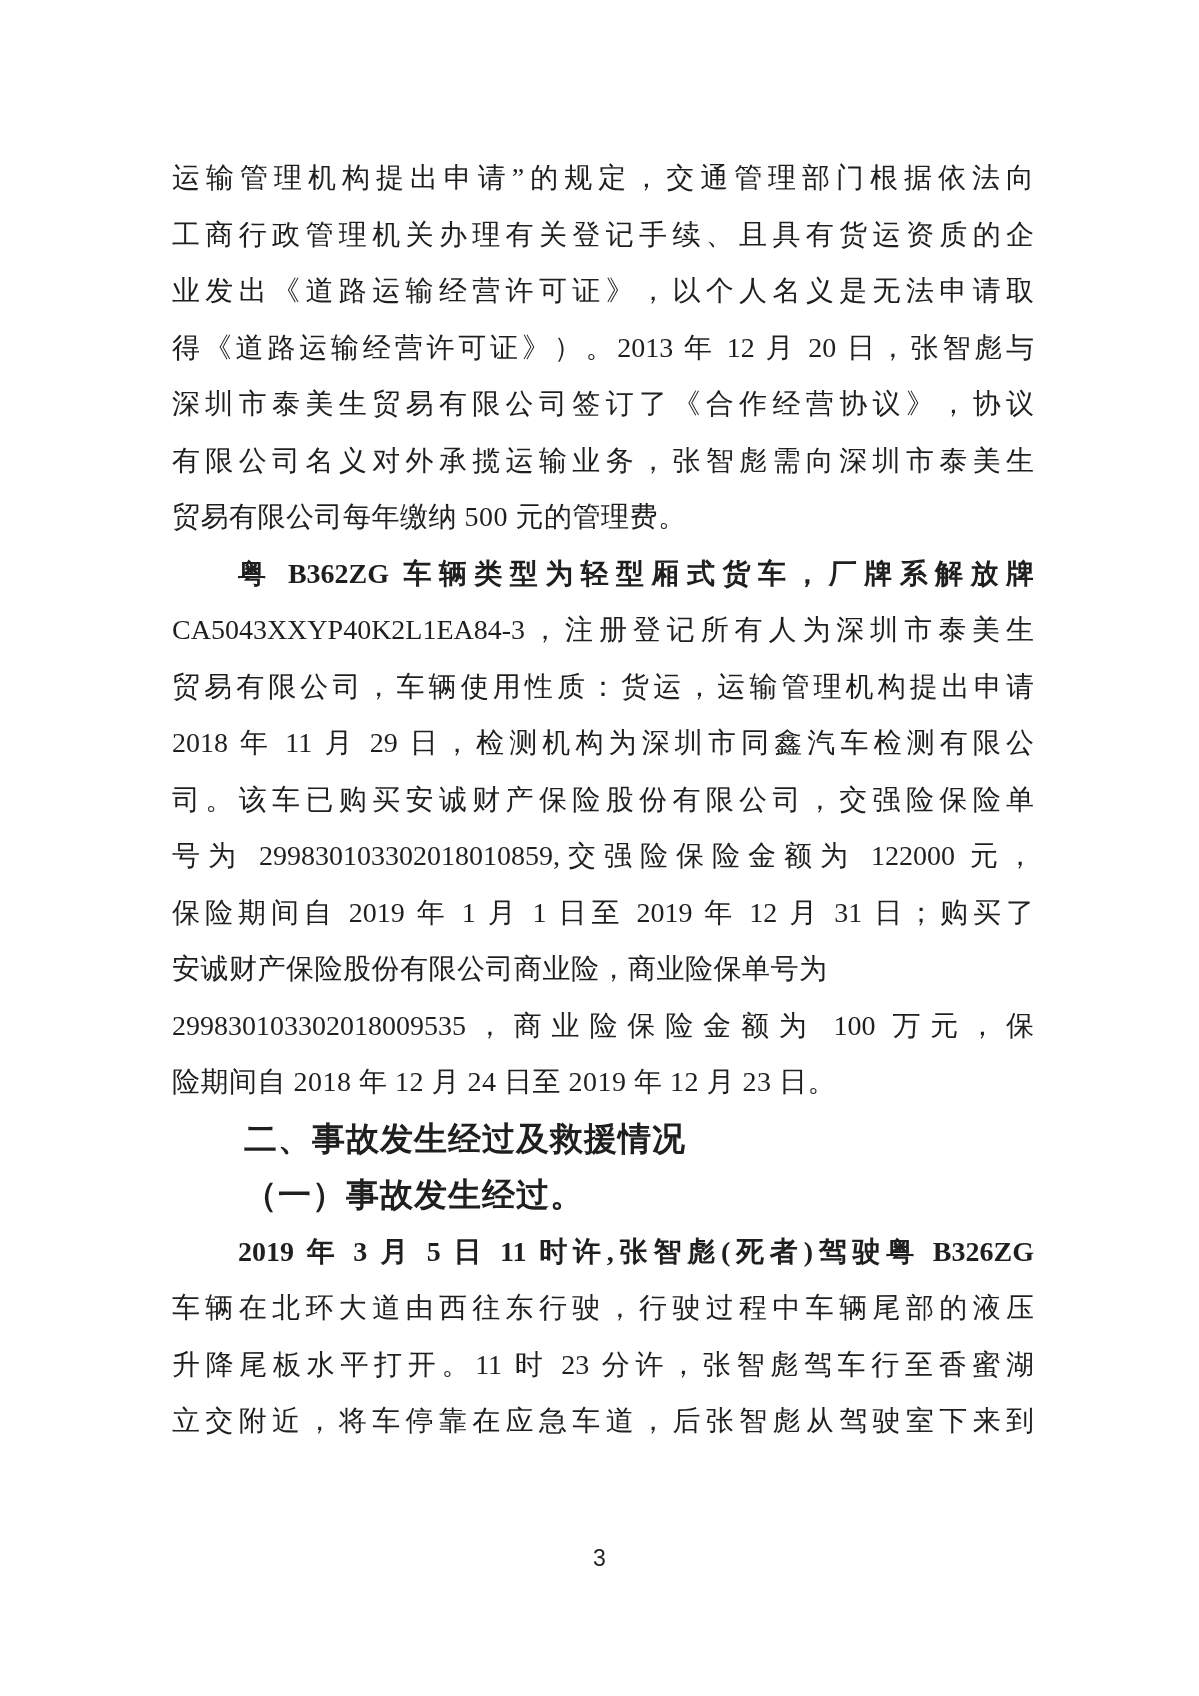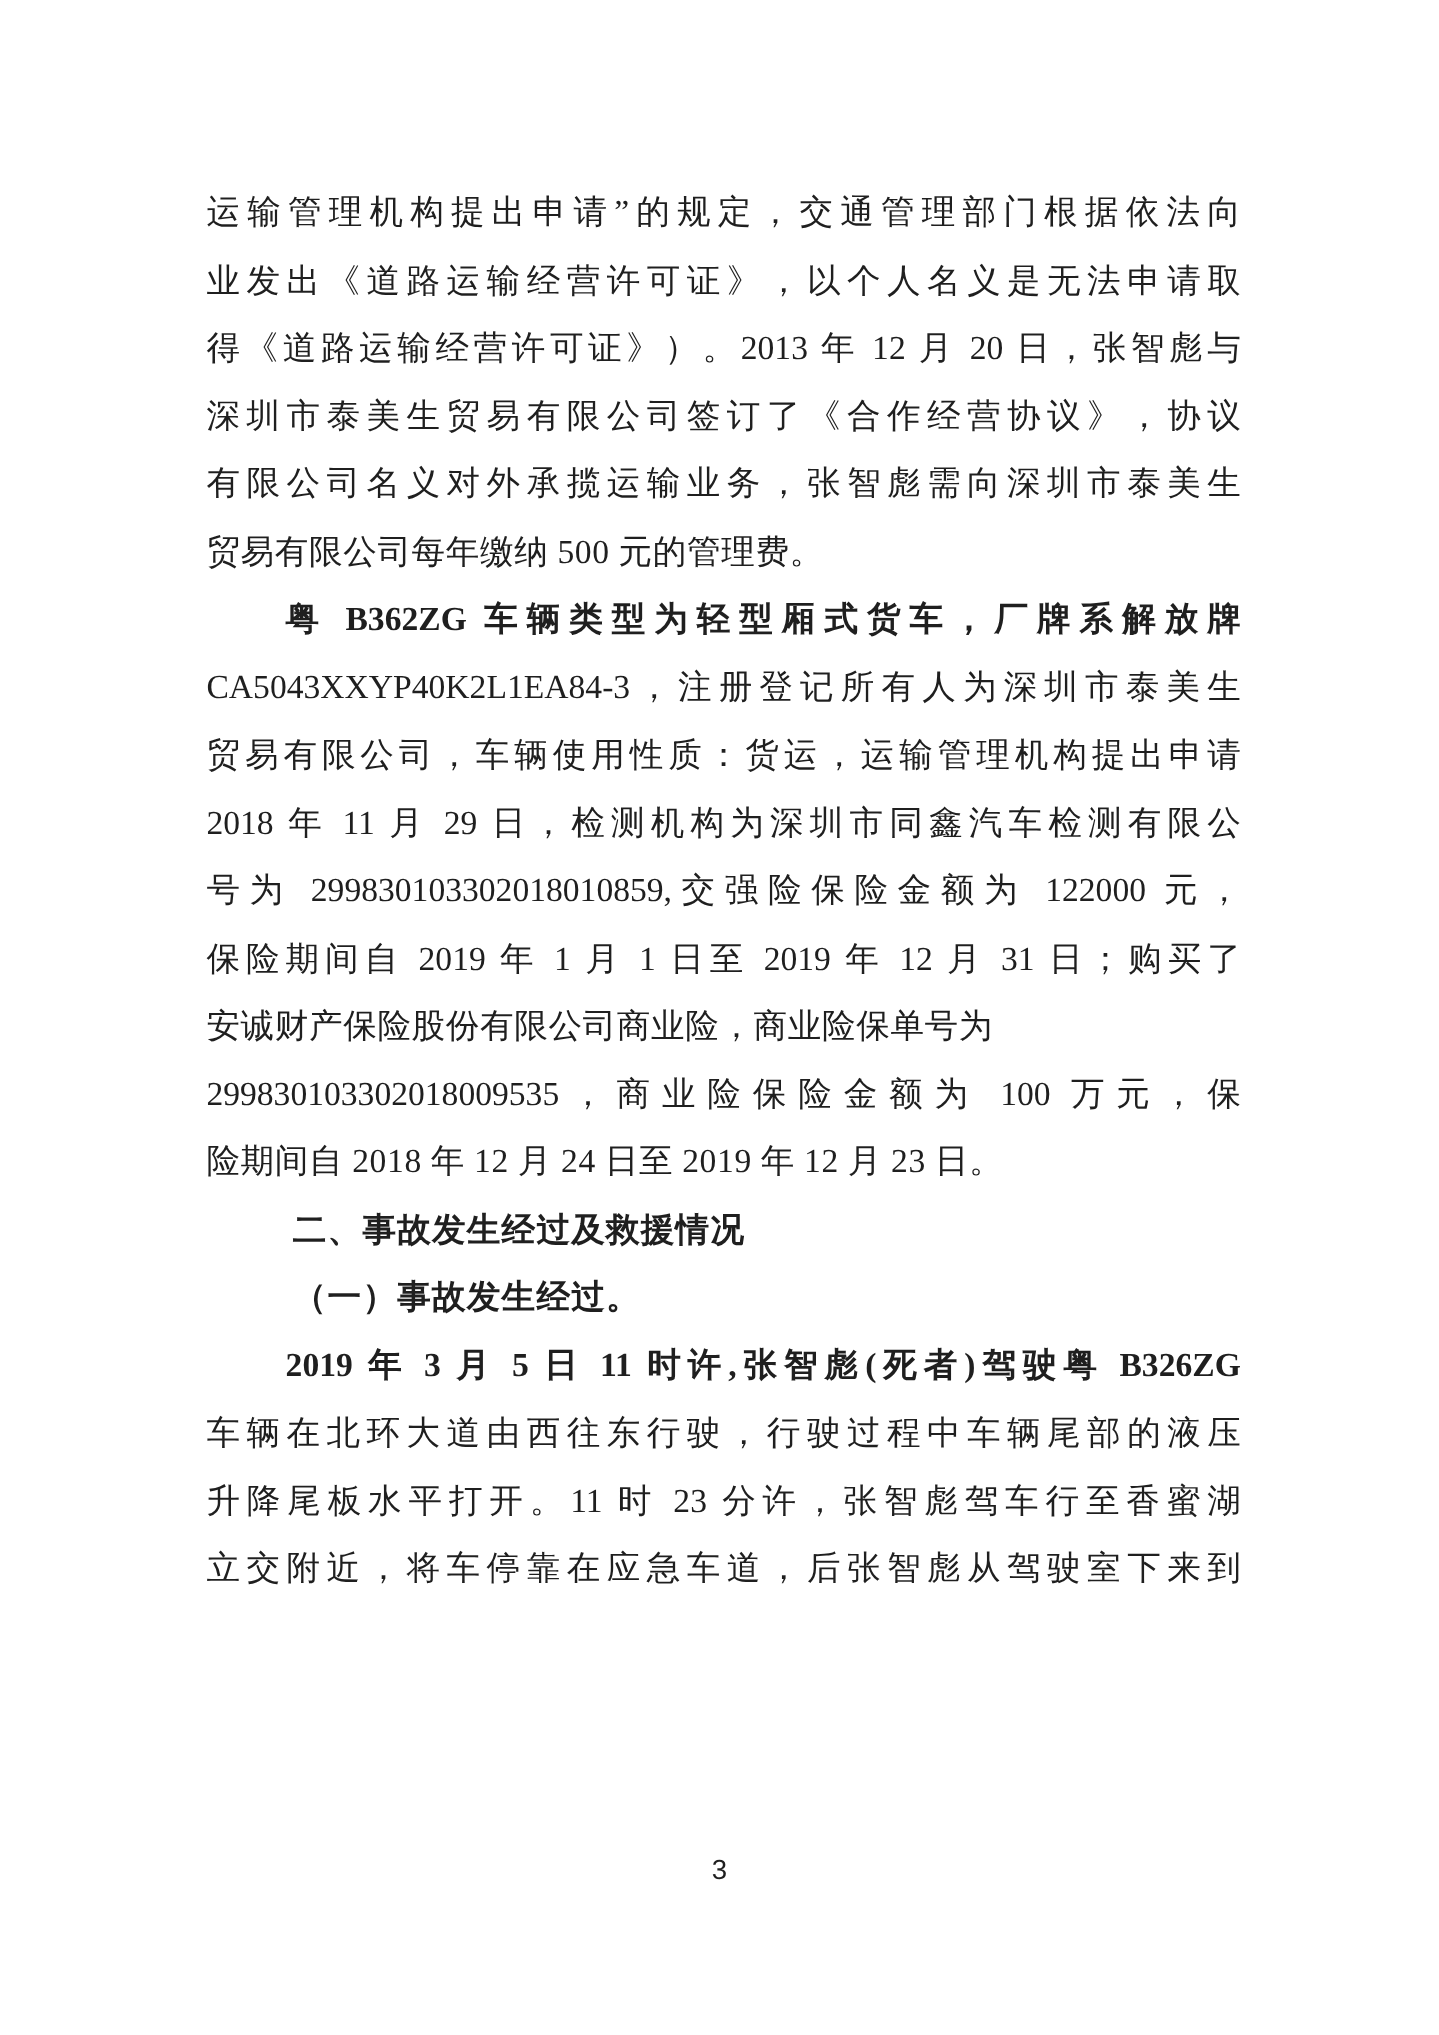--- a/index.html
+++ b/index.html
@@ -34,23 +34,23 @@
   .ln.j {
     text-align: justify;
     text-align-last: justify;
     letter-spacing: 0;
   }
   .ln.ind {
     text-indent: 66px;
     font-weight: bold;
   }
   .ln.head {
-    font-family: Liberation Serif, serif;
+    font-family: Liberation Sans, sans-serif;
     font-weight: 700;
-    font-size: 28px;
+    font-size: 33px;
     text-indent: 72px;
     letter-spacing: 1px;
   }
   .pageno {
     position: absolute;
     top: 1542px;
     left: 0;
     width: 100%;
     text-align: center;
     font-family: "Liberation Sans", "DejaVu Sans", sans-serif;
@@ -58,29 +58,31 @@
     line-height: 32px;
     color: #1f1f1f;
   }
 </style>
 </head>
 <body>
 
 <div class="page">
   <div class="content">
     <div class="ln j">运输管理机构提出申请”的规定，交通管理部门根据依法向</div>
+    <div class="ln j">工商行政管理机关办理有关登记手续、且具有货运资质的企</div>
     <div class="ln j">业发出《道路运输经营许可证》，以个人名义是无法申请取</div>
     <div class="ln j">得《道路运输经营许可证》）。2013 年 12 月 20 日，张智彪与</div>
     <div class="ln j">深圳市泰美生贸易有限公司签订了《合作经营协议》，协议</div>
     <div class="ln j">有限公司名义对外承揽运输业务，张智彪需向深圳市泰美生</div>
     <div class="ln">贸易有限公司每年缴纳 500 元的管理费。</div>
     <div class="ln j ind">粤 B362ZG 车辆类型为轻型厢式货车，厂牌系解放牌</div>
     <div class="ln j">CA5043XXYP40K2L1EA84-3，注册登记所有人为深圳市泰美生</div>
     <div class="ln j">贸易有限公司，车辆使用性质：货运，运输管理机构提出申请</div>
     <div class="ln j">2018 年 11 月 29 日，检测机构为深圳市同鑫汽车检测有限公</div>
+    <div class="ln j">司。该车已购买安诚财产保险股份有限公司，交强险保险单</div>
     <div class="ln j">号为 299830103302018010859,交强险保险金额为 122000 元，</div>
     <div class="ln j">保险期间自 2019 年 1 月 1 日至 2019 年 12 月 31 日；购买了</div>
     <div class="ln">安诚财产保险股份有限公司商业险，商业险保单号为</div>
     <div class="ln j">299830103302018009535，商业险保险金额为 100 万元，保</div>
     <div class="ln">险期间自 2018 年 12 月 24 日至 2019 年 12 月 23 日。</div>
     <div class="ln head">二、事故发生经过及救援情况</div>
     <div class="ln head">（一）事故发生经过。</div>
     <div class="ln j ind">2019 年 3 月 5 日 11 时许,张智彪(死者)驾驶粤 B326ZG</div>
     <div class="ln j">车辆在北环大道由西往东行驶，行驶过程中车辆尾部的液压</div>
     <div class="ln j">升降尾板水平打开。11 时 23 分许，张智彪驾车行至香蜜湖</div>

